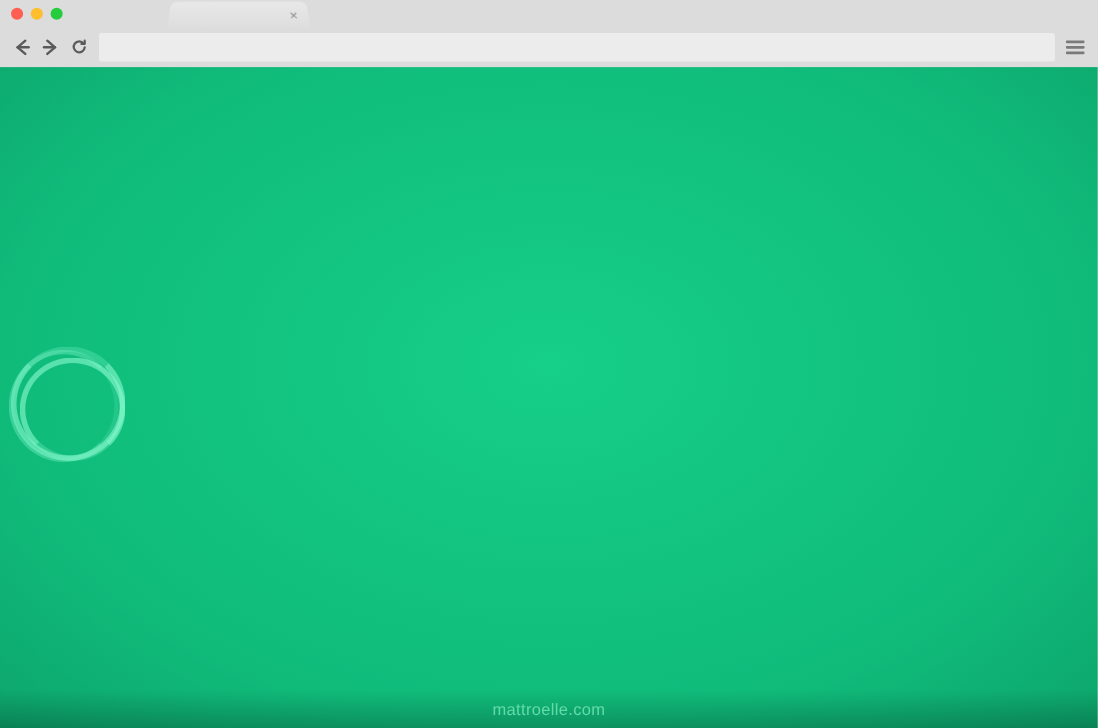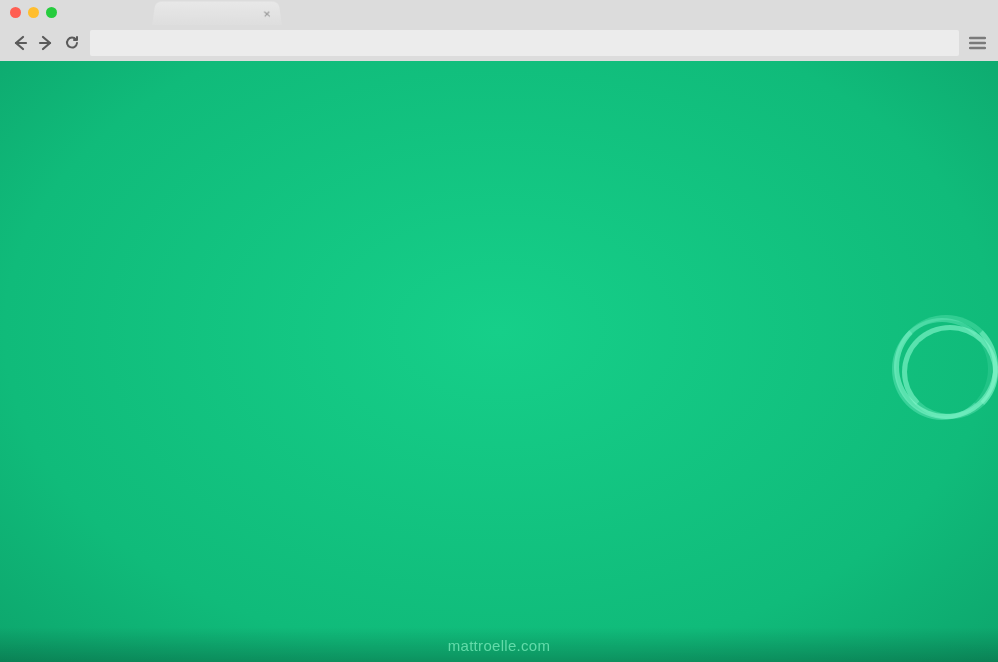--- a/index.html
+++ b/index.html
@@ -113,21 +113,21 @@
     }
     
     .content {
       width: 100%;
       height: 601px;
       background: #14c784;
       background: radial-gradient(ellipse at center 45%, #16cf89 0%, #10bb7a 70%, #0da56c 100%);
       position: relative;
       display: flex;
       align-items: center;
-      justify-content: flex-end;
+      justify-content: flex-start;
     }
     
     .content::after {
       content: "";
       position: absolute;
       left: 0;
       right: 0;
       bottom: 0;
       height: 35px;
       background: linear-gradient(to bottom, rgba(0,0,0,0) 0%, rgba(0,0,0,0.22) 100%);

